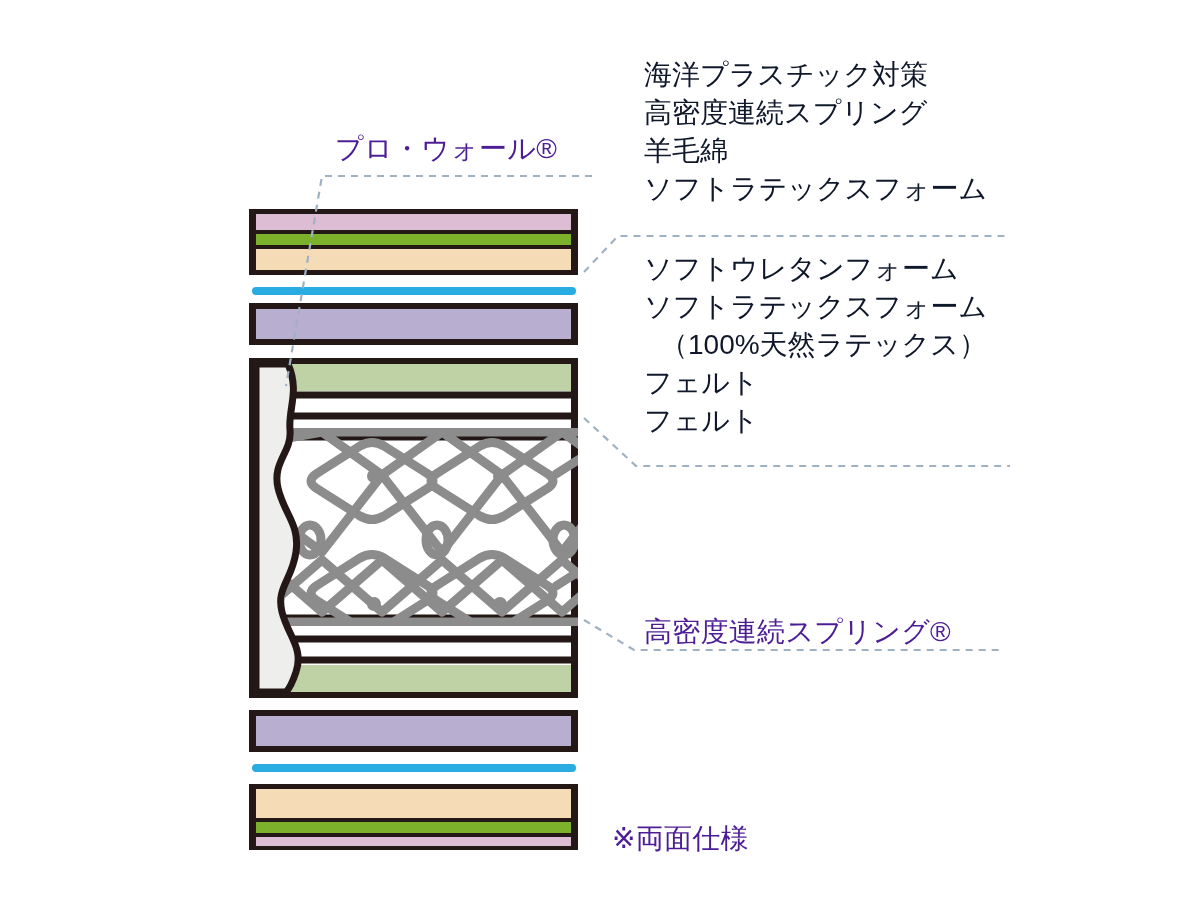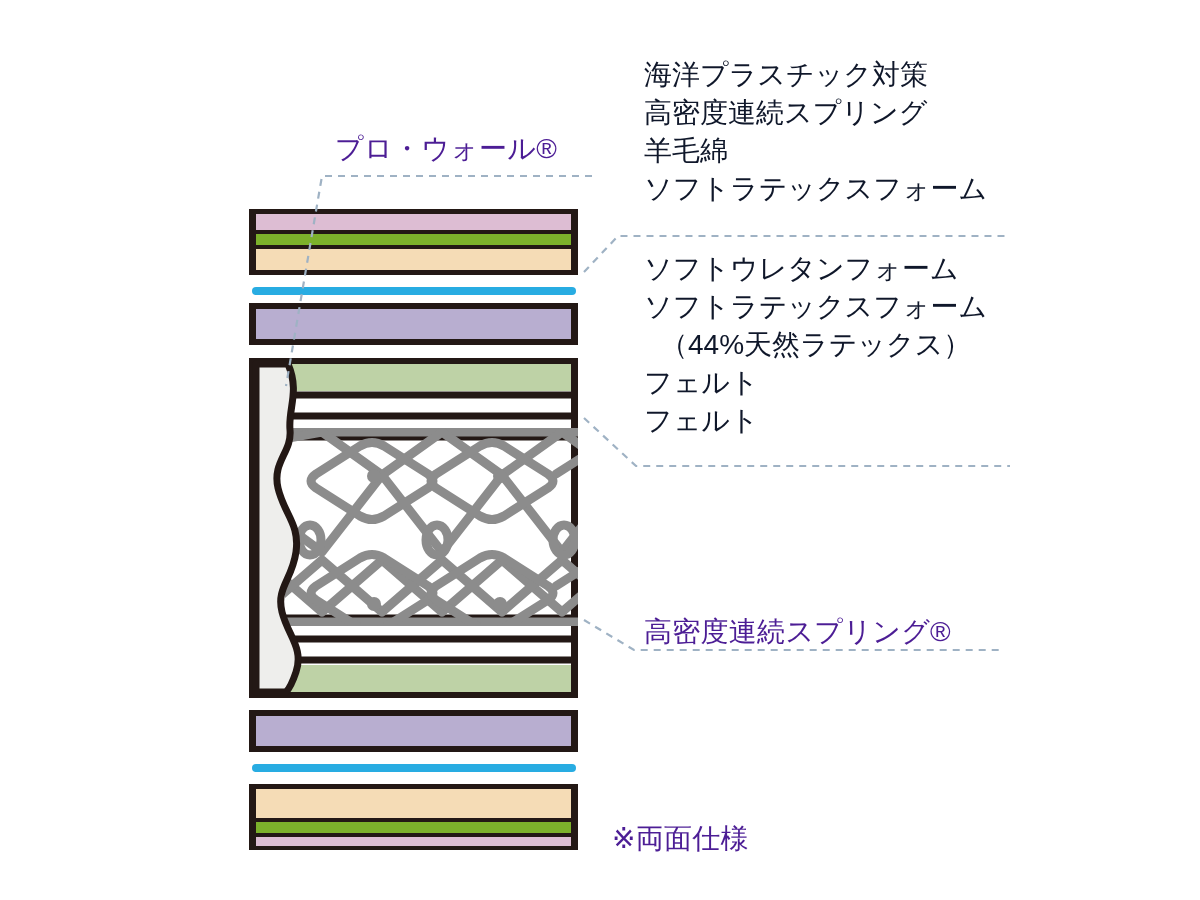--- a/index.html
+++ b/index.html
@@ -181,21 +181,21 @@
     <div class="callout-group" style="left:644px; top:56px;">
       <span class="lbl-line size-28">海洋プラスチック対策</span>
       <span class="lbl-line size-28">高密度連続スプリング</span>
       <span class="lbl-line size-28">羊毛綿</span>
       <span class="lbl-line size-28">ソフトラテックスフォーム</span>
     </div>
 
     <div class="callout-group" style="left:644px; top:250px;">
       <span class="lbl-line size-28">ソフトウレタンフォーム</span>
       <span class="lbl-line size-28">ソフトラテックスフォーム</span>
-      <span class="lbl-line size-28 indent-1">（44%天然ラテックス）</span>
+      <span class="lbl-line size-28 indent-1">（100%天然ラテックス）</span>
       <span class="lbl-line size-28">フェルト</span>
       <span class="lbl-line size-28">フェルト</span>
     </div>
 
     <div class="lbl size-28" style="left:644px; top:613px;">
       <span>高密度連続スプリング®</span>
     </div>
 
     <div class="lbl size-28" style="left:612px; top:820px;">
       <span>※両面仕様</span>

